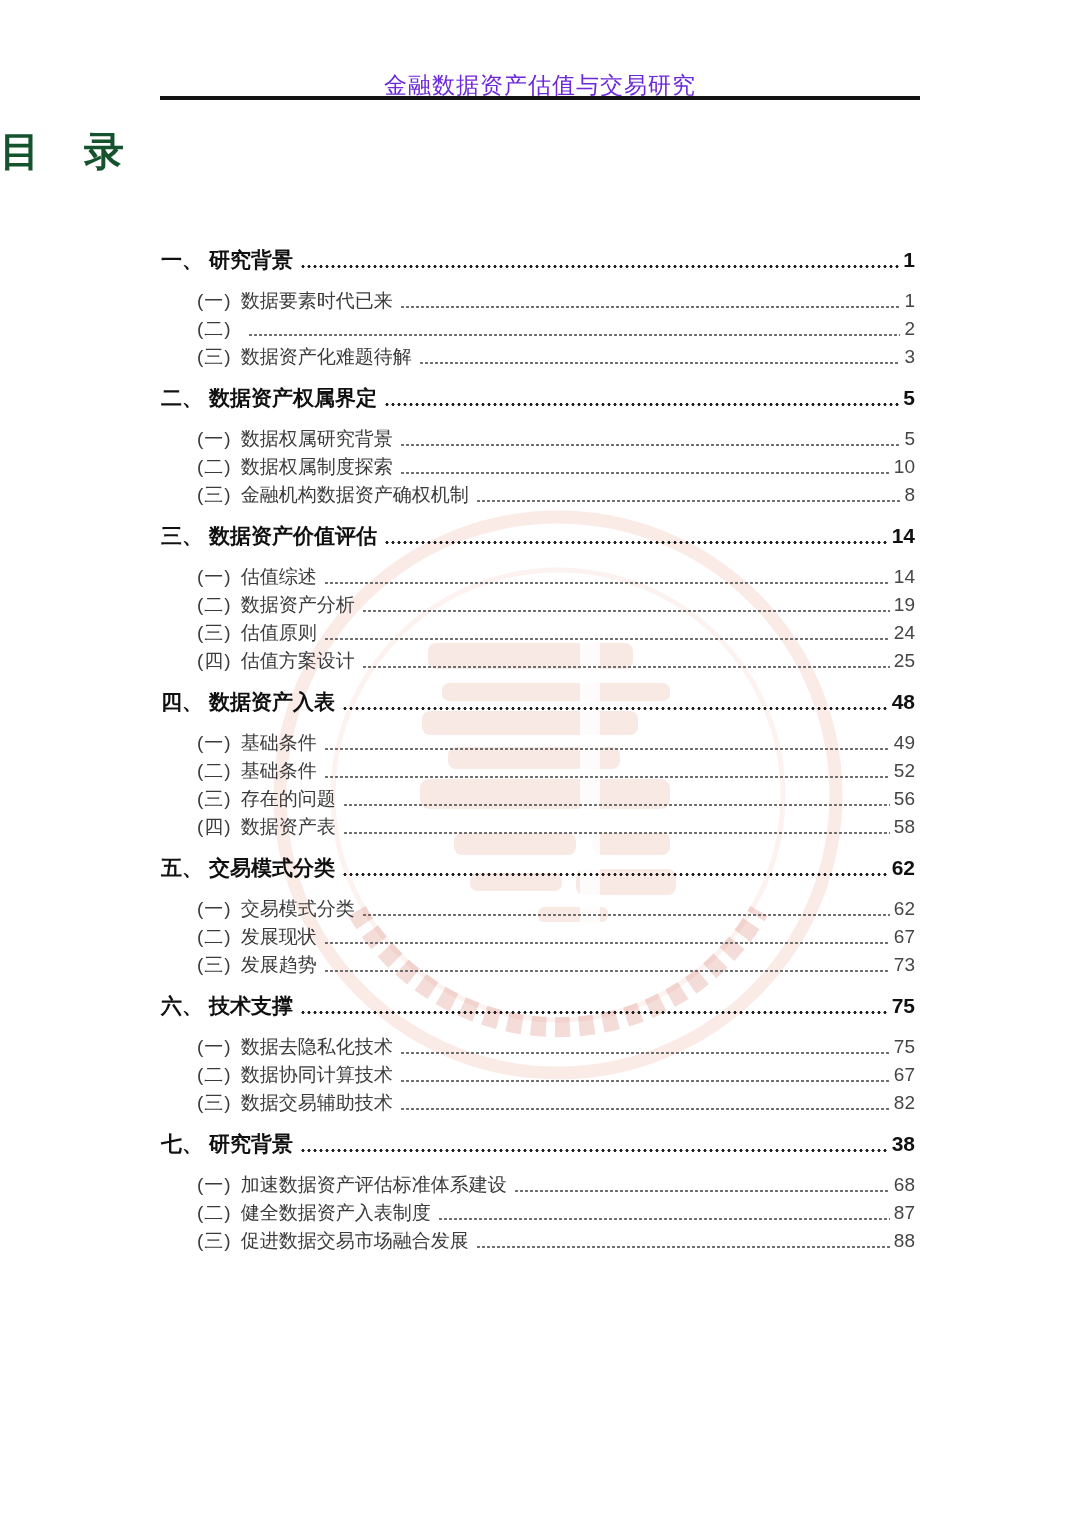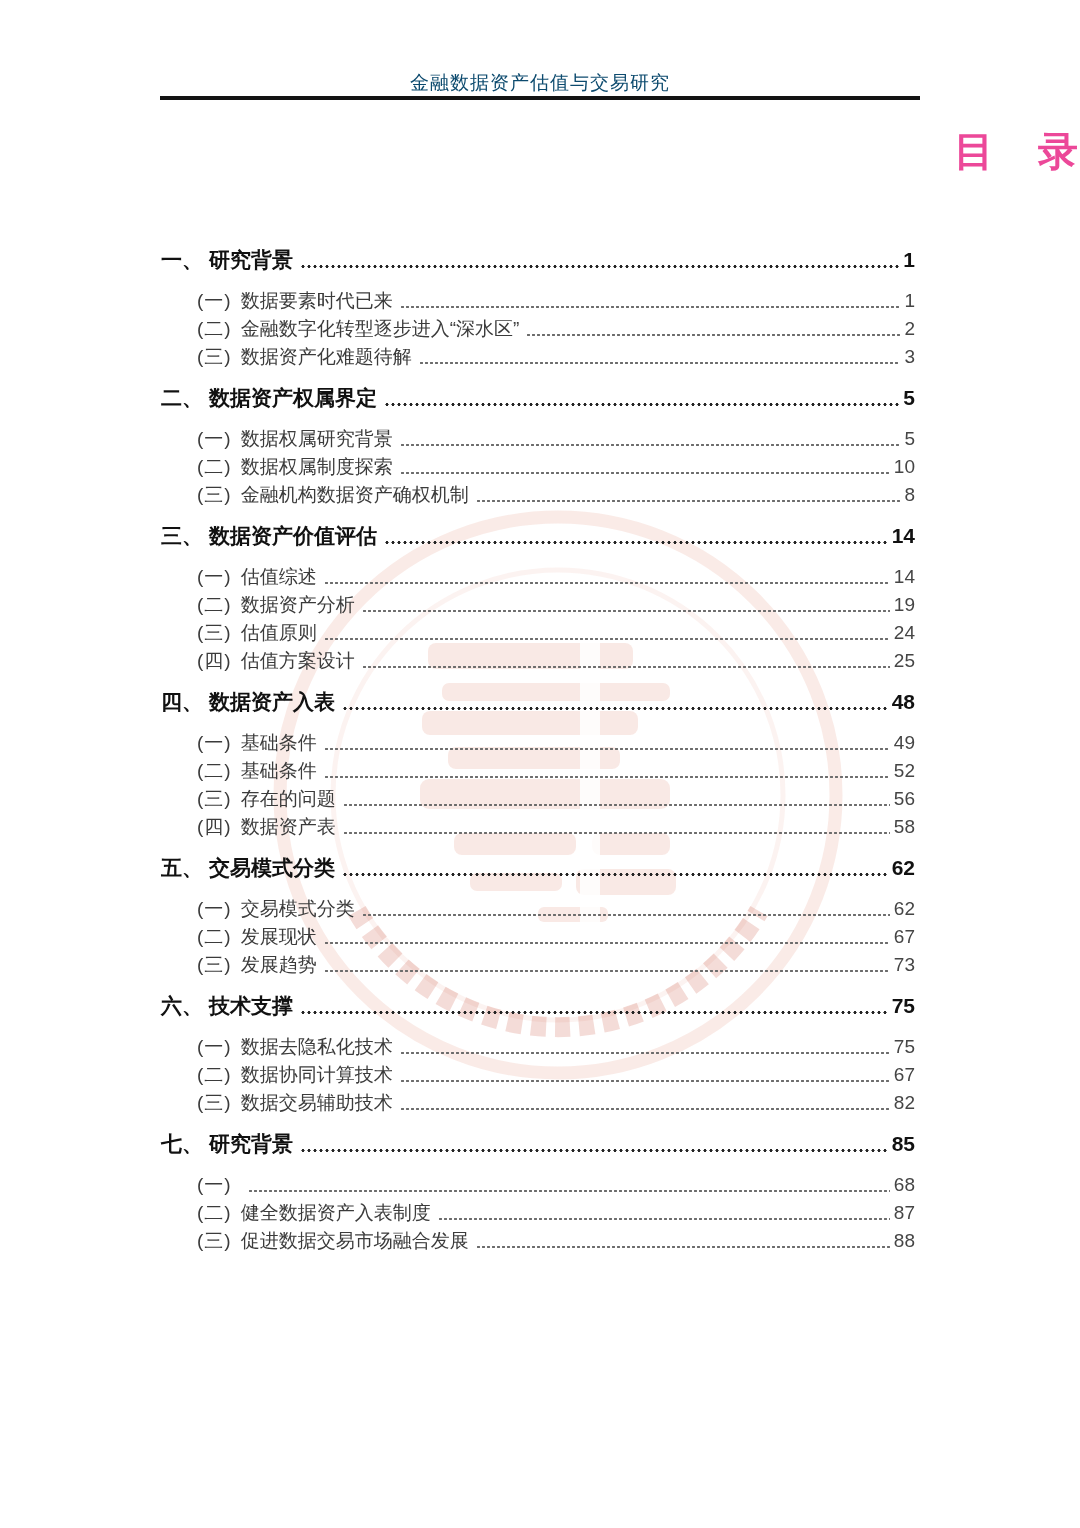--- a/index.html
+++ b/index.html
@@ -18,23 +18,23 @@
   }
 
   
   .running-head {
     position: absolute;
     top: 70px;
     left: 0;
     width: 100%;
     text-align: center;
     font-family: "Liberation Serif", serif;
-    font-size: 19px;
+    font-size: 23px;
     letter-spacing: 1px;
-    color: #0c4a6e;
+    color: #6d28d9;
   }
   .header-rule {
     position: absolute;
     top: 96px;
     left: 160px;
     width: 760px;
     height: 4px;
     background: #131313;
   }
 
@@ -48,26 +48,26 @@
     pointer-events: none;
   }
 
   
   .toc-title {
     position: absolute;
     top: 124px;
     left: 0;
     width: 100%;
     margin: 0;
-    text-align: right;
+    text-align: left;
     font-family: "Liberation Serif", serif;
     font-weight: 700;
     font-size: 40px;
     letter-spacing: 2px;
-    color: #ec4899;
+    color: #14532d;
   }
 
   
   .toc {
     position: absolute;
     top: 233px;
     left: 161px;
     width: 754px;
   }
   .row {
@@ -149,21 +149,20 @@
         <span class="pagenum">1</span>
       </div>
       <div class="row l2">
         <span class="num">(一)</span>
         <span class="label">数据要素时代已来</span>
         <span class="leader"></span>
         <span class="pagenum">1</span>
       </div>
       <div class="row l2">
         <span class="num">(二)</span>
-        <span class="label">金融数字化转型逐步进入“深水区”</span>
         <span class="leader"></span>
         <span class="pagenum">2</span>
       </div>
       <div class="row l2">
         <span class="num">(三)</span>
         <span class="label">数据资产化难题待解</span>
         <span class="leader"></span>
         <span class="pagenum">3</span>
       </div>
       <div class="row l1">
@@ -295,24 +294,25 @@
       <div class="row l2">
         <span class="num">(三)</span>
         <span class="label">数据交易辅助技术</span>
         <span class="leader"></span>
         <span class="pagenum">82</span>
       </div>
       <div class="row l1">
         <span class="num">七、</span>
         <span class="label">研究背景</span>
         <span class="leader"></span>
-        <span class="pagenum">85</span>
-      </div>
-      <div class="row l2">
-        <span class="num">(一)</span>
+        <span class="pagenum">38</span>
+      </div>
+      <div class="row l2">
+        <span class="num">(一)</span>
+        <span class="label">加速数据资产评估标准体系建设</span>
         <span class="leader"></span>
         <span class="pagenum">68</span>
       </div>
       <div class="row l2">
         <span class="num">(二)</span>
         <span class="label">健全数据资产入表制度</span>
         <span class="leader"></span>
         <span class="pagenum">87</span>
       </div>
       <div class="row l2">

